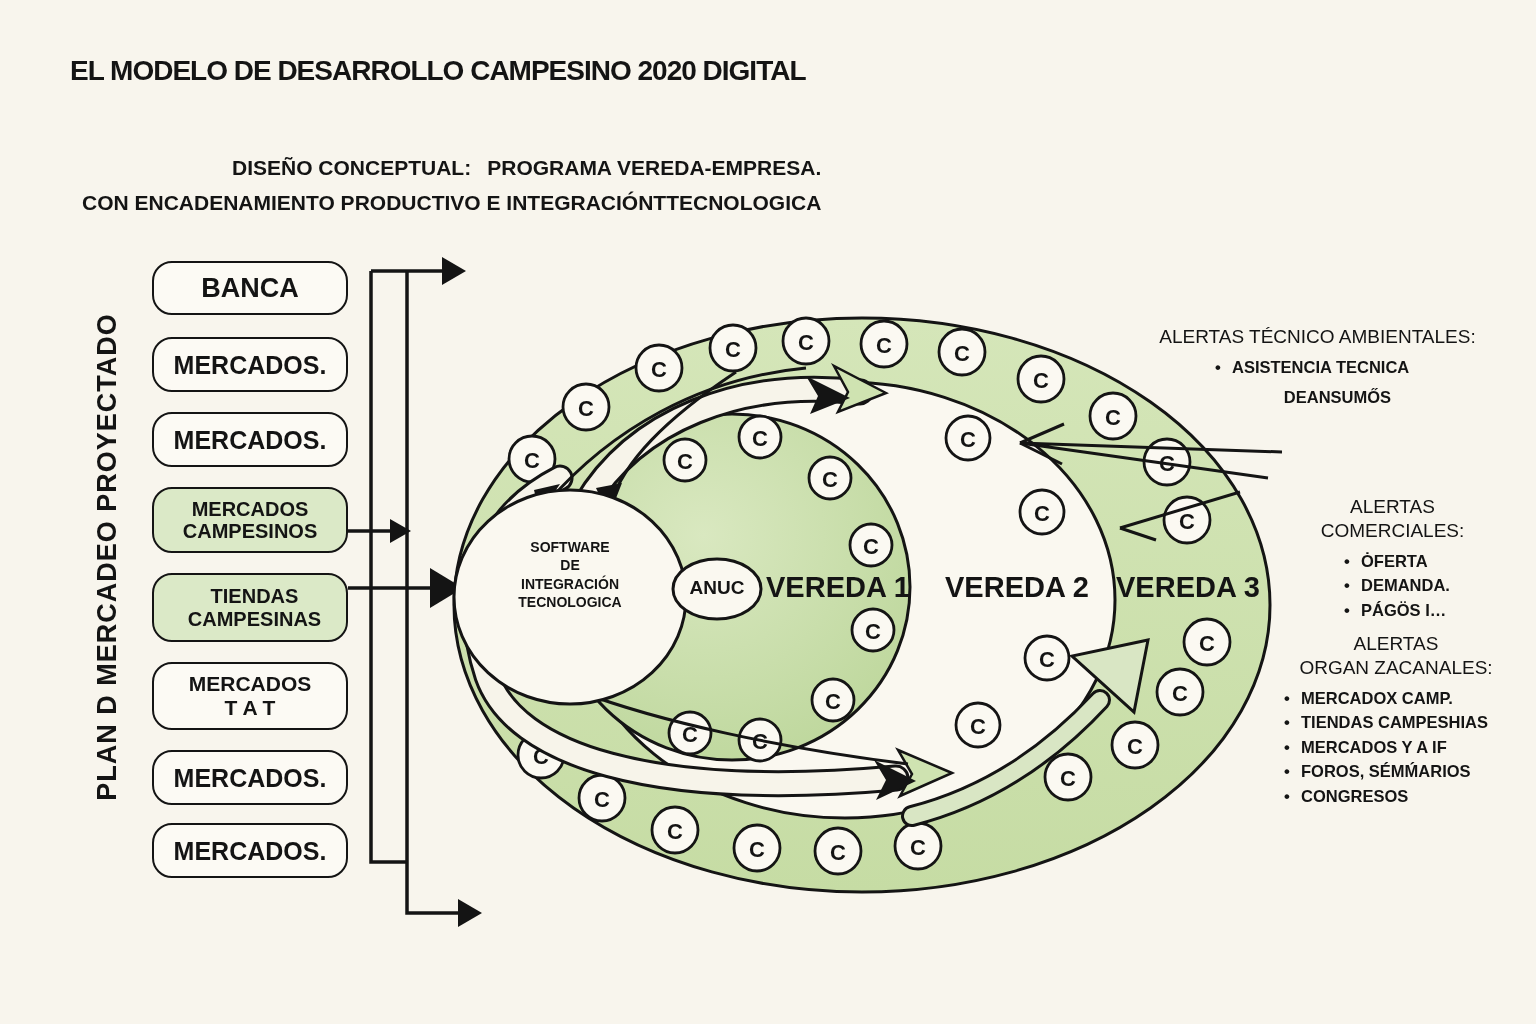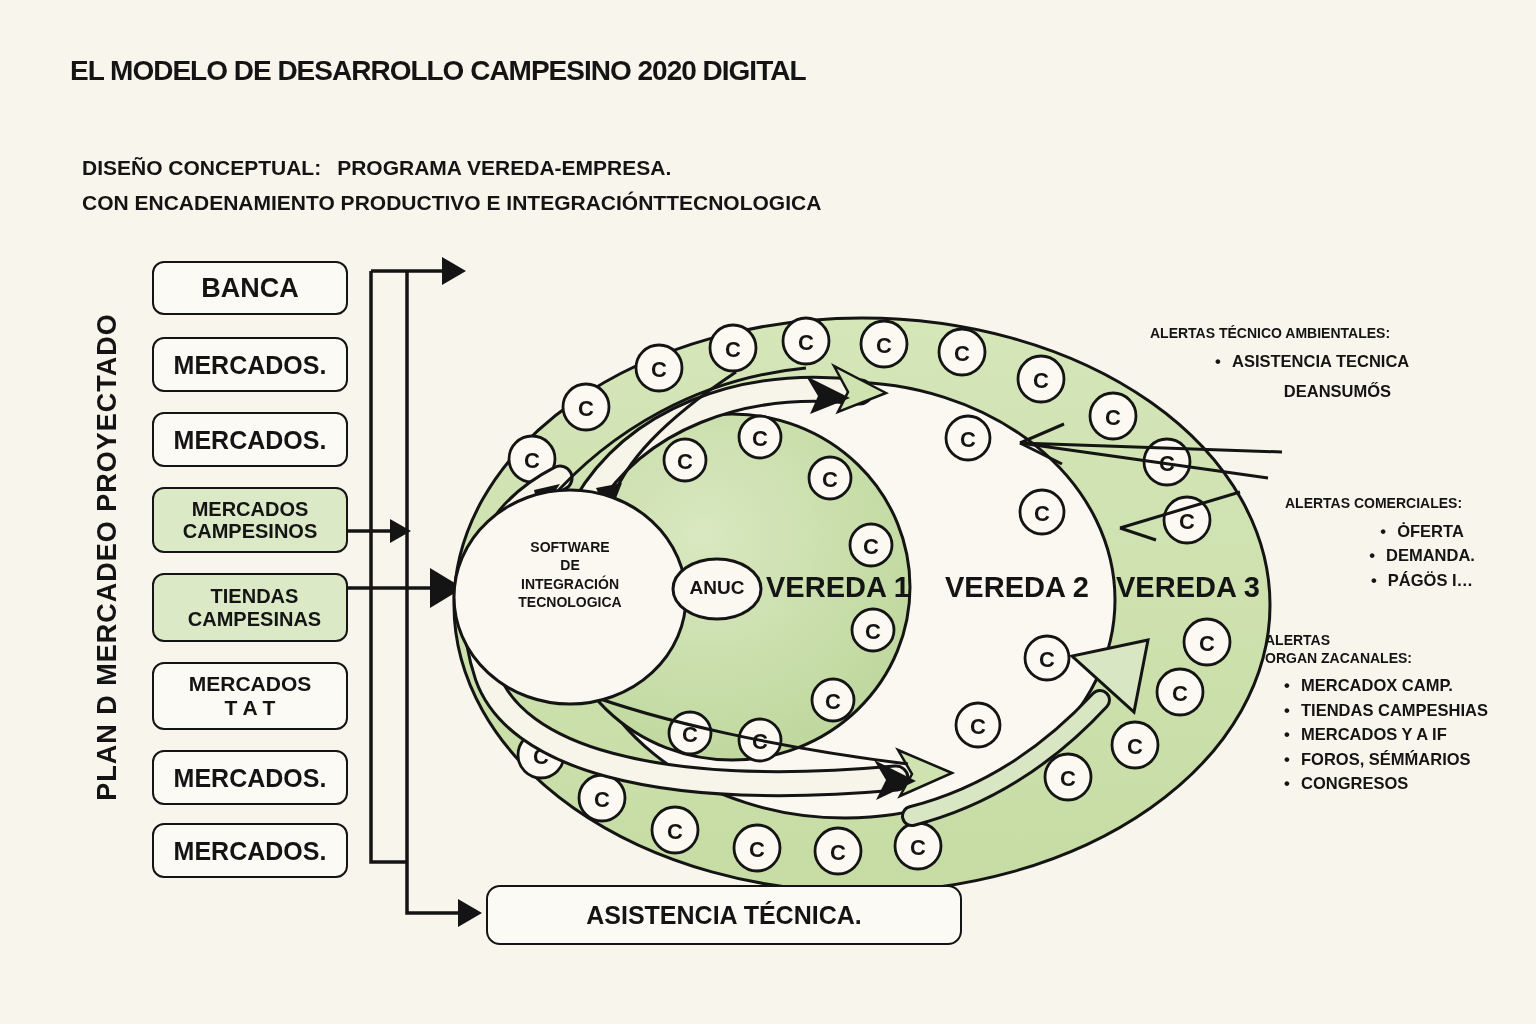--- a/index.html
+++ b/index.html
@@ -6,33 +6,33 @@
     --bg:#f8f5ed; --ink:#141414; --ring:#cfe3b1; --disk:#c7dda5;
     --boxgreen:#dbe9c7; --paper:#fcfaf4;
   }
   *{box-sizing:border-box;margin:0;padding:0;}
   html,body{width:1536px;height:1024px;}
   body{font-family:"Liberation Sans",sans-serif;background:var(--bg);color:var(--ink);}
   #stage{position:relative;width:1536px;height:1024px;background:var(--bg);overflow:hidden;}
   #diagram-svg{position:absolute;left:0;top:0;}
   .abs{position:absolute;}
   .title{font-size:28px;font-weight:800;letter-spacing:-1px;white-space:nowrap;}
-  .subtitle{font-size:21px;font-weight:700;line-height:35px;white-space:nowrap;}
+  .subtitle{font-size:21px;font-weight:700;line-height:35px;white-space:nowrap;text-align:right;}
   .subtitle .gap{display:inline-block;width:16px;}
   .vlabel{font-size:27px;font-weight:800;letter-spacing:1px;white-space:nowrap;
           transform:rotate(-90deg);transform-origin:center center;text-align:center;}
-  .lbox{left:152px;width:196px;border:2.5px solid var(--ink);border-radius:12px;
+  .lbox{left:152px;width:196px;border:2.5px solid var(--ink);border-radius:20px;
         background:var(--paper);display:flex;align-items:center;justify-content:center;
         text-align:center;font-weight:800;white-space:pre-line;line-height:1.12;}
   .lbox.green{background:var(--boxgreen);}
   .hbox{border:2.5px solid var(--ink);border-radius:14px;background:var(--paper);
         display:flex;align-items:center;justify-content:center;font-weight:800;}
   .ellipse-label{font-weight:800;text-align:center;white-space:pre-line;}
   .alert-block{line-height:1.0;}
-  .alert-heading{font-size:14px;font-weight:700;text-align:left;white-space:pre-line;line-height:1.25;}
+  .alert-heading{font-size:19px;font-weight:400;text-align:center;white-space:pre-line;line-height:1.25;}
   .alert-items{list-style:none;margin-top:6px;}
   .alert-items li{font-size:16.5px;font-weight:700;padding:4px 0 4px 0;white-space:nowrap;}
   .alert-items li::before{content:"•";display:inline-block;width:20px;text-align:center;margin-right:4px;}
   .alert-footer{font-size:16.5px;font-weight:800;text-align:center;margin-top:10px;white-space:nowrap;}
 </style>
 </head>
 <body>
 
 <div id="stage">
 
@@ -195,42 +195,41 @@
   <div class="abs lbox" style="top:412px;height:55px;font-size:25px;">MERCADOS.</div>
   <div class="abs lbox green" style="top:487px;height:66px;font-size:20px;">MERCADOS
 CAMPESINOS</div>
   <div class="abs lbox green" style="top:573px;height:69px;font-size:20px;padding-left:9px;">TIENDAS
 CAMPESINAS</div>
   <div class="abs lbox" style="top:662px;height:68px;font-size:21px;">MERCADOS
 T A T</div>
   <div class="abs lbox" style="top:750px;height:55px;font-size:25px;">MERCADOS.</div>
   <div class="abs lbox" style="top:823px;height:55px;font-size:25px;">MERCADOS.</div>
 
-  <div class="abs hbox" style="left:486px;top:885px;width:476px;height:60px;font-size:25px;">ASISTENCIA TÉCNICA.</div>
 
   <div class="abs ellipse-label" style="left:468px;top:538px;width:204px;font-size:14px;line-height:1.32;">SOFTWARE
 DE
 INTEGRACIÓN
 TECNOLOGICA</div>
   <div class="abs ellipse-label" style="left:677px;top:577px;width:80px;font-size:19px;">ANUC</div>
   <div class="abs ellipse-label" style="left:758px;top:571px;width:160px;font-size:29px;">VEREDA 1</div>
   <div class="abs ellipse-label" style="left:937px;top:571px;width:160px;font-size:29px;">VEREDA 2</div>
   <div class="abs ellipse-label" style="left:1108px;top:571px;width:160px;font-size:29px;">VEREDA 3</div>
 
   <div class="abs alert-block" style="left:1150px;top:325px;width:335px;">
     <div class="alert-heading">ALERTAS TÉCNICO AMBIENTALES:</div>
     <ul class="alert-items" style="padding-left:58px;">
       <li>ASISTENCIA TECNICA</li>
     </ul>
     <div class="alert-footer" style="padding-left:40px;">DEANSUMŐS</div>
   </div>
 
   <div class="abs alert-block" style="left:1285px;top:495px;width:215px;">
     <div class="alert-heading">ALERTAS COMERCIALES:</div>
-    <ul class="alert-items" style="padding-left:52px;text-align:center;">
+    <ul class="alert-items" style="padding-left:52px;">
       <li>ȮFERTA</li>
       <li>DEMANDA.</li>
       <li>PÁGÖS I…</li>
     </ul>
   </div>
 
   <div class="abs alert-block" style="left:1265px;top:632px;width:262px;">
     <div class="alert-heading">ALERTAS
 ORGAN ZACANALES:</div>
     <ul class="alert-items" style="padding-left:12px;">

